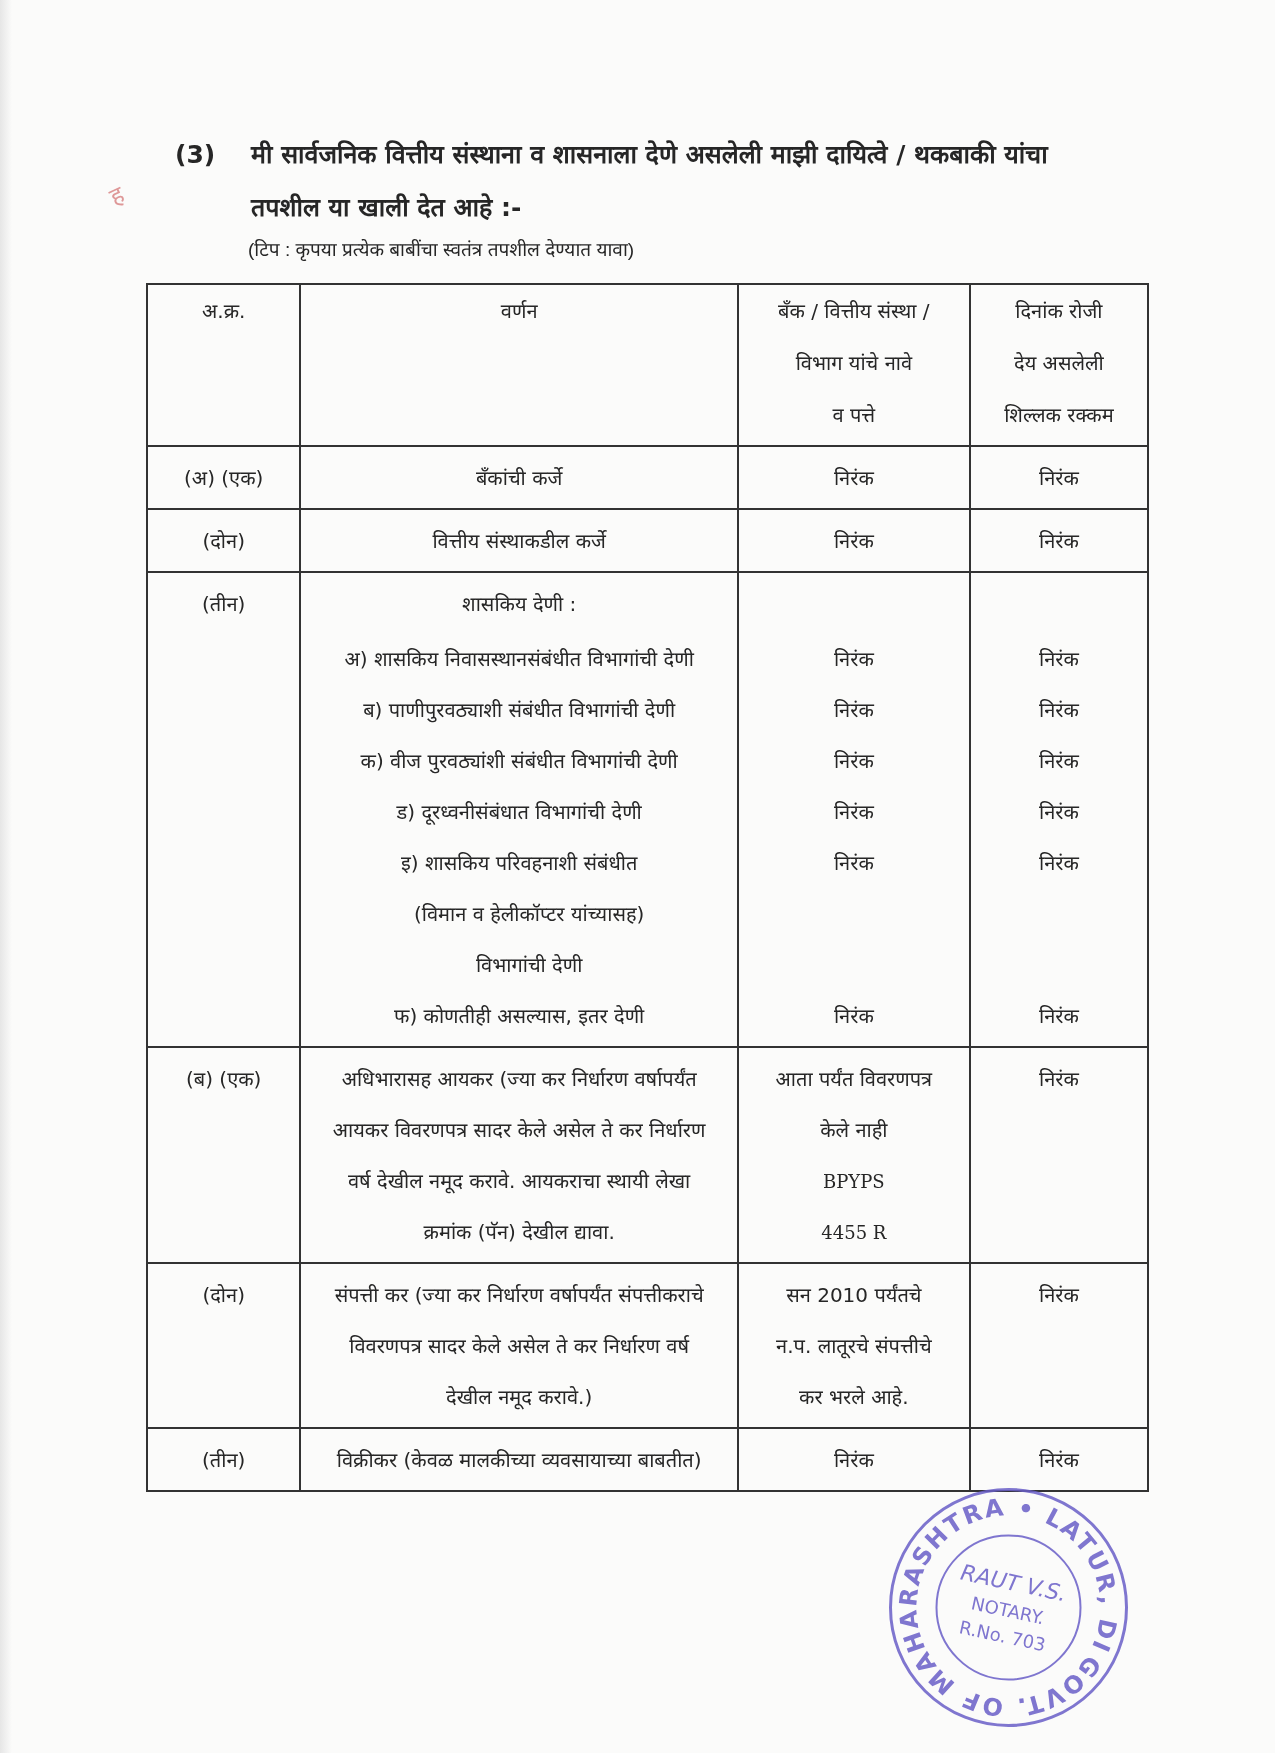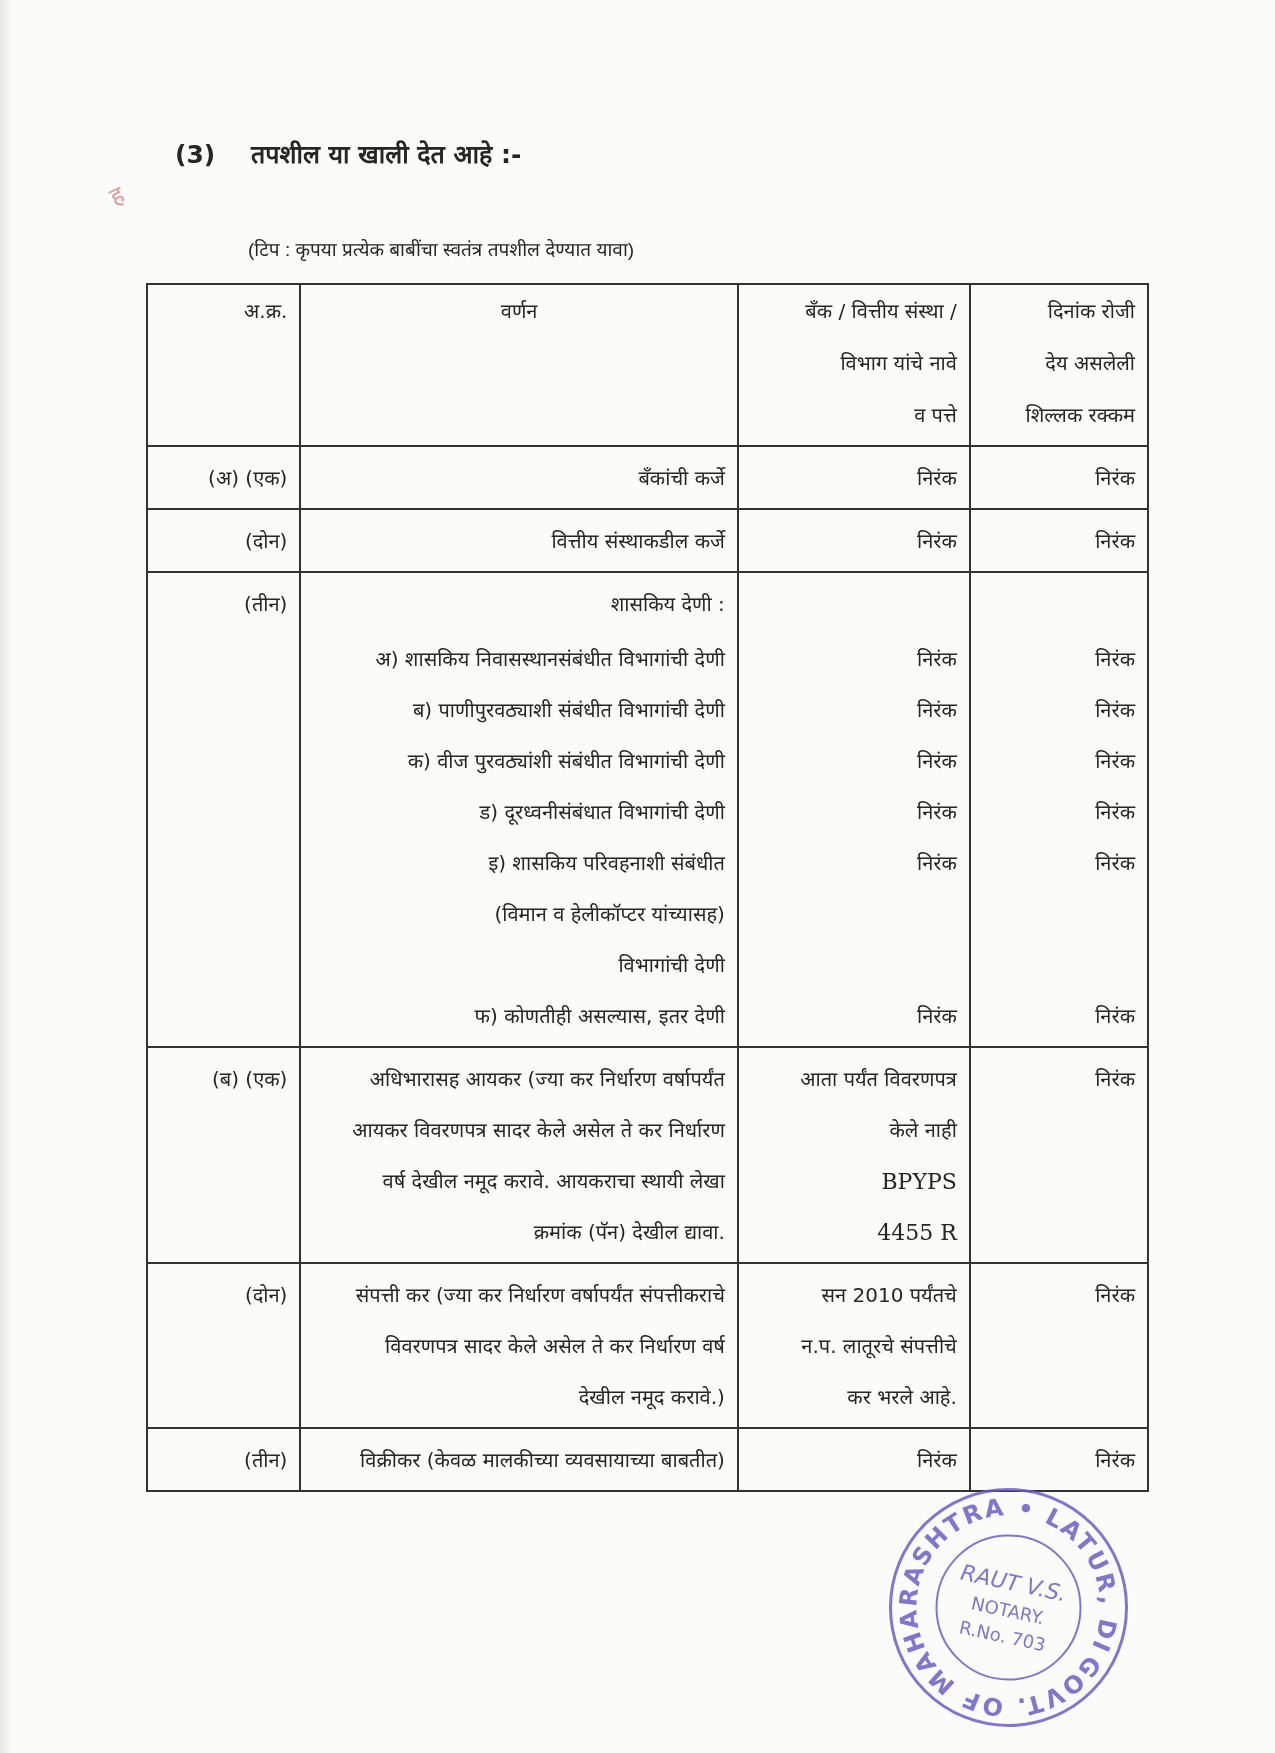--- a/index.html
+++ b/index.html
@@ -34,50 +34,51 @@
     position: absolute; left: 146px; top: 283px;
     width: 1003px;
     border-collapse: collapse;
     font-family: "DejaVu Sans", "Liberation Sans", sans-serif;
     font-size: 20px;
   }
   table.liab td, table.liab th {
     border: 2px solid #333;
     vertical-align: top;
     padding: 6px 12px 4px 12px;
-    text-align: right;
+    text-align: center;
     font-weight: normal;
   }
   table.liab th { line-height: 52px; padding-top: 0; }
   table.liab td { line-height: 51px; margin-left: 41px; }
   .c1 { width: 130px; }
   .c2 { width: 420px; }
   .c3 { width: 210px; margin-left: 48px; }
   .c4 { width: 155px; }
   th.c2 { text-align: center !important; margin-top: 28px; }
   .line { display: block; }
   .indent { padding-left: 20px; }
   .blank { display: block; height: 51px; }
-  .latin { font-family: "DejaVu Serif", "Liberation Serif", serif; font-size: 22px; }
+  .latin { font-family: "DejaVu Serif", "Liberation Serif", serif; font-size: 18px; }
   .stamp {
     position: absolute; left: 886px; top: 1485px; width: 245px; height: 245px;
     color: #6a5fc8; opacity: .85;
   }
   .stamp svg { width: 100%; height: 100%; }
 </style>
 </head>
 <body>
 
 <div class="page-scan-edge"></div>
 
 <div class="pen-mark">ह</div>
 
 <div class="heading">
   <span class="num">(3)</span>
   <div class="text">
+    <span class="line">मी सार्वजनिक वित्तीय संस्थाना व शासनाला देणे असलेली माझी दायित्वे / थकबाकी यांचा</span>
     <span class="line">तपशील या खाली देत आहे :-</span>
   </div>
 </div>
 
 <div class="tip">(टिप : कृपया प्रत्येक बाबींचा स्वतंत्र तपशील देण्यात यावा)</div>
 
 <table class="liab">
   <tbody>
       <tr>
     <th class="c1">अ.क्र.</th>

